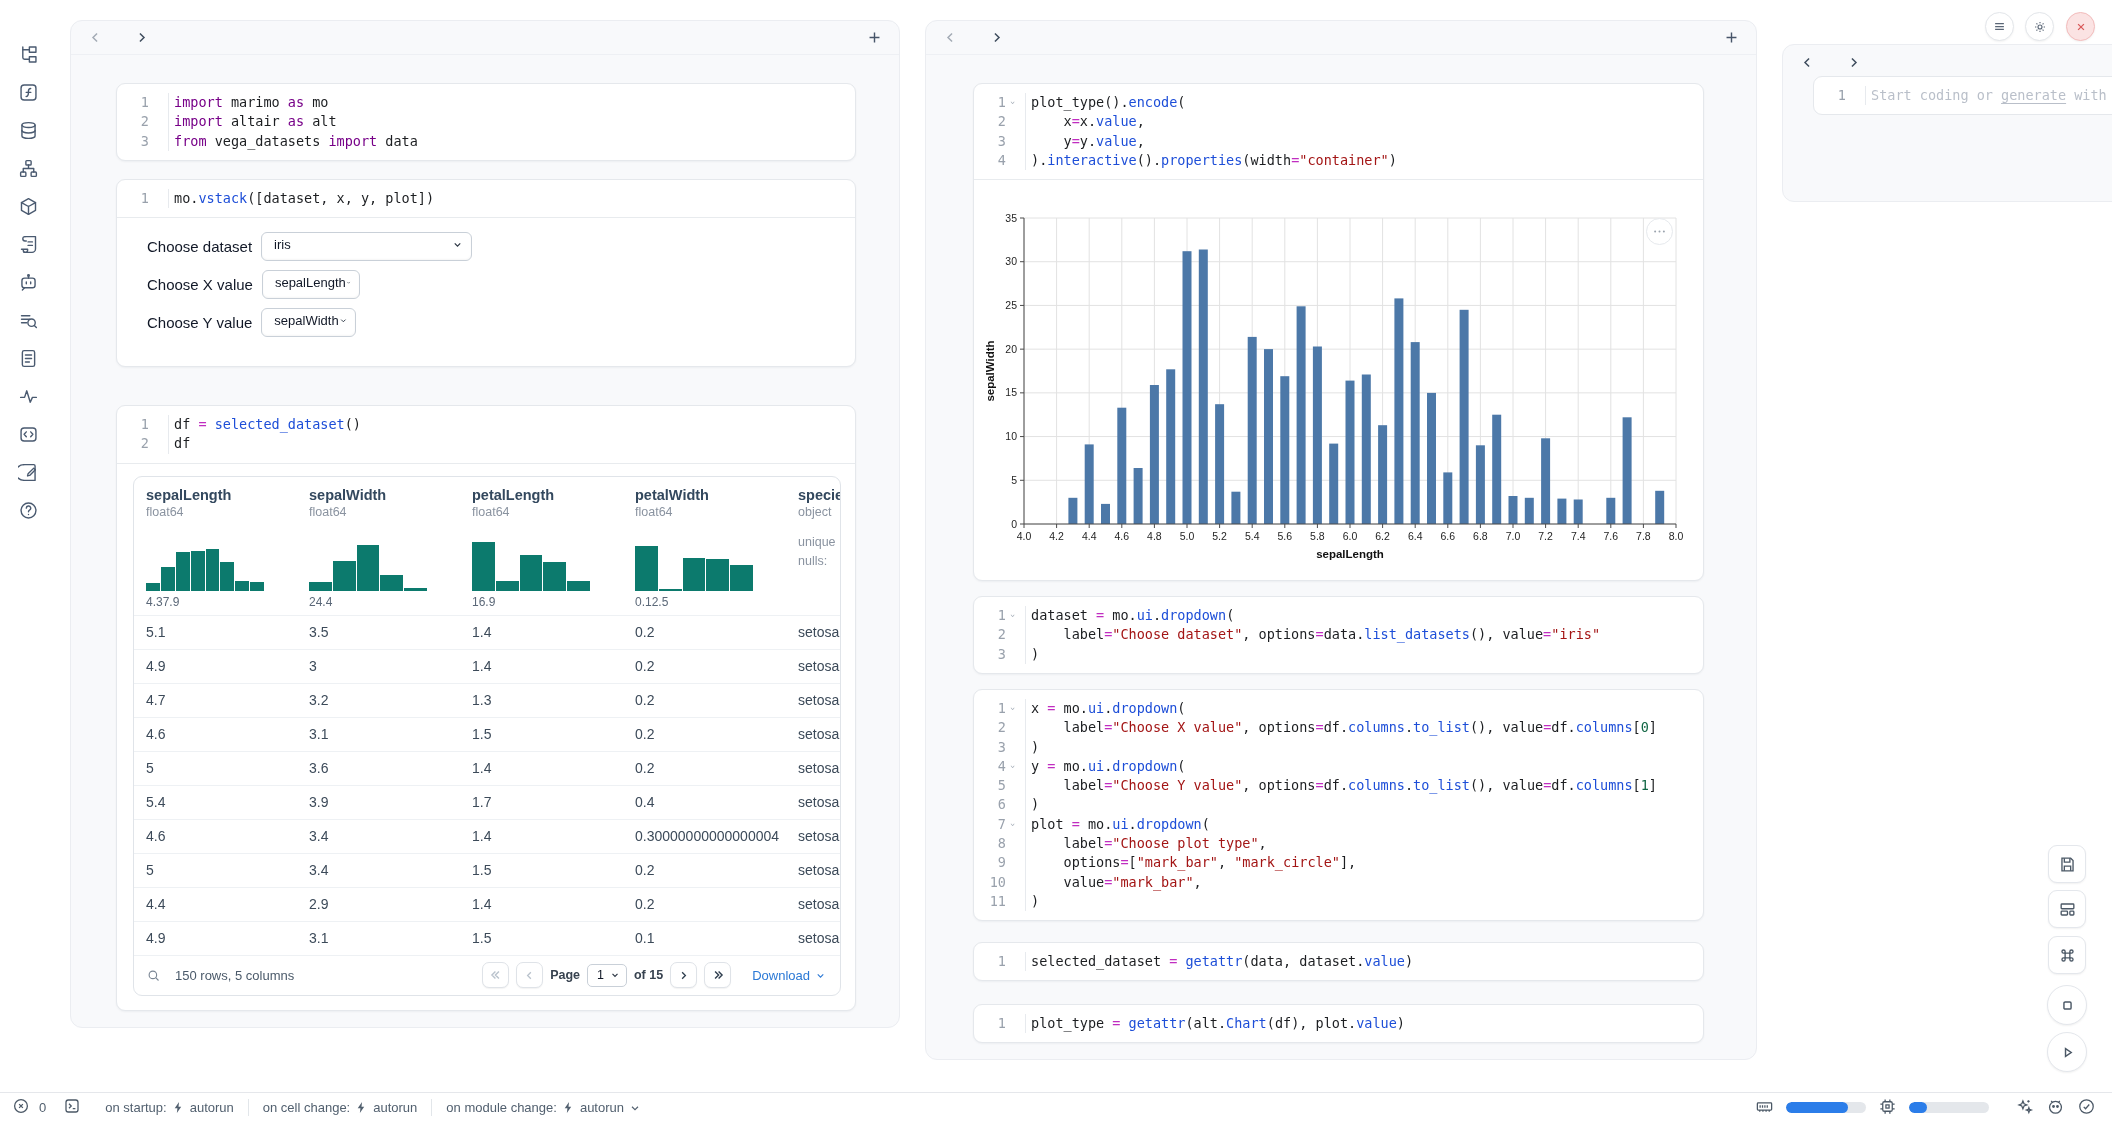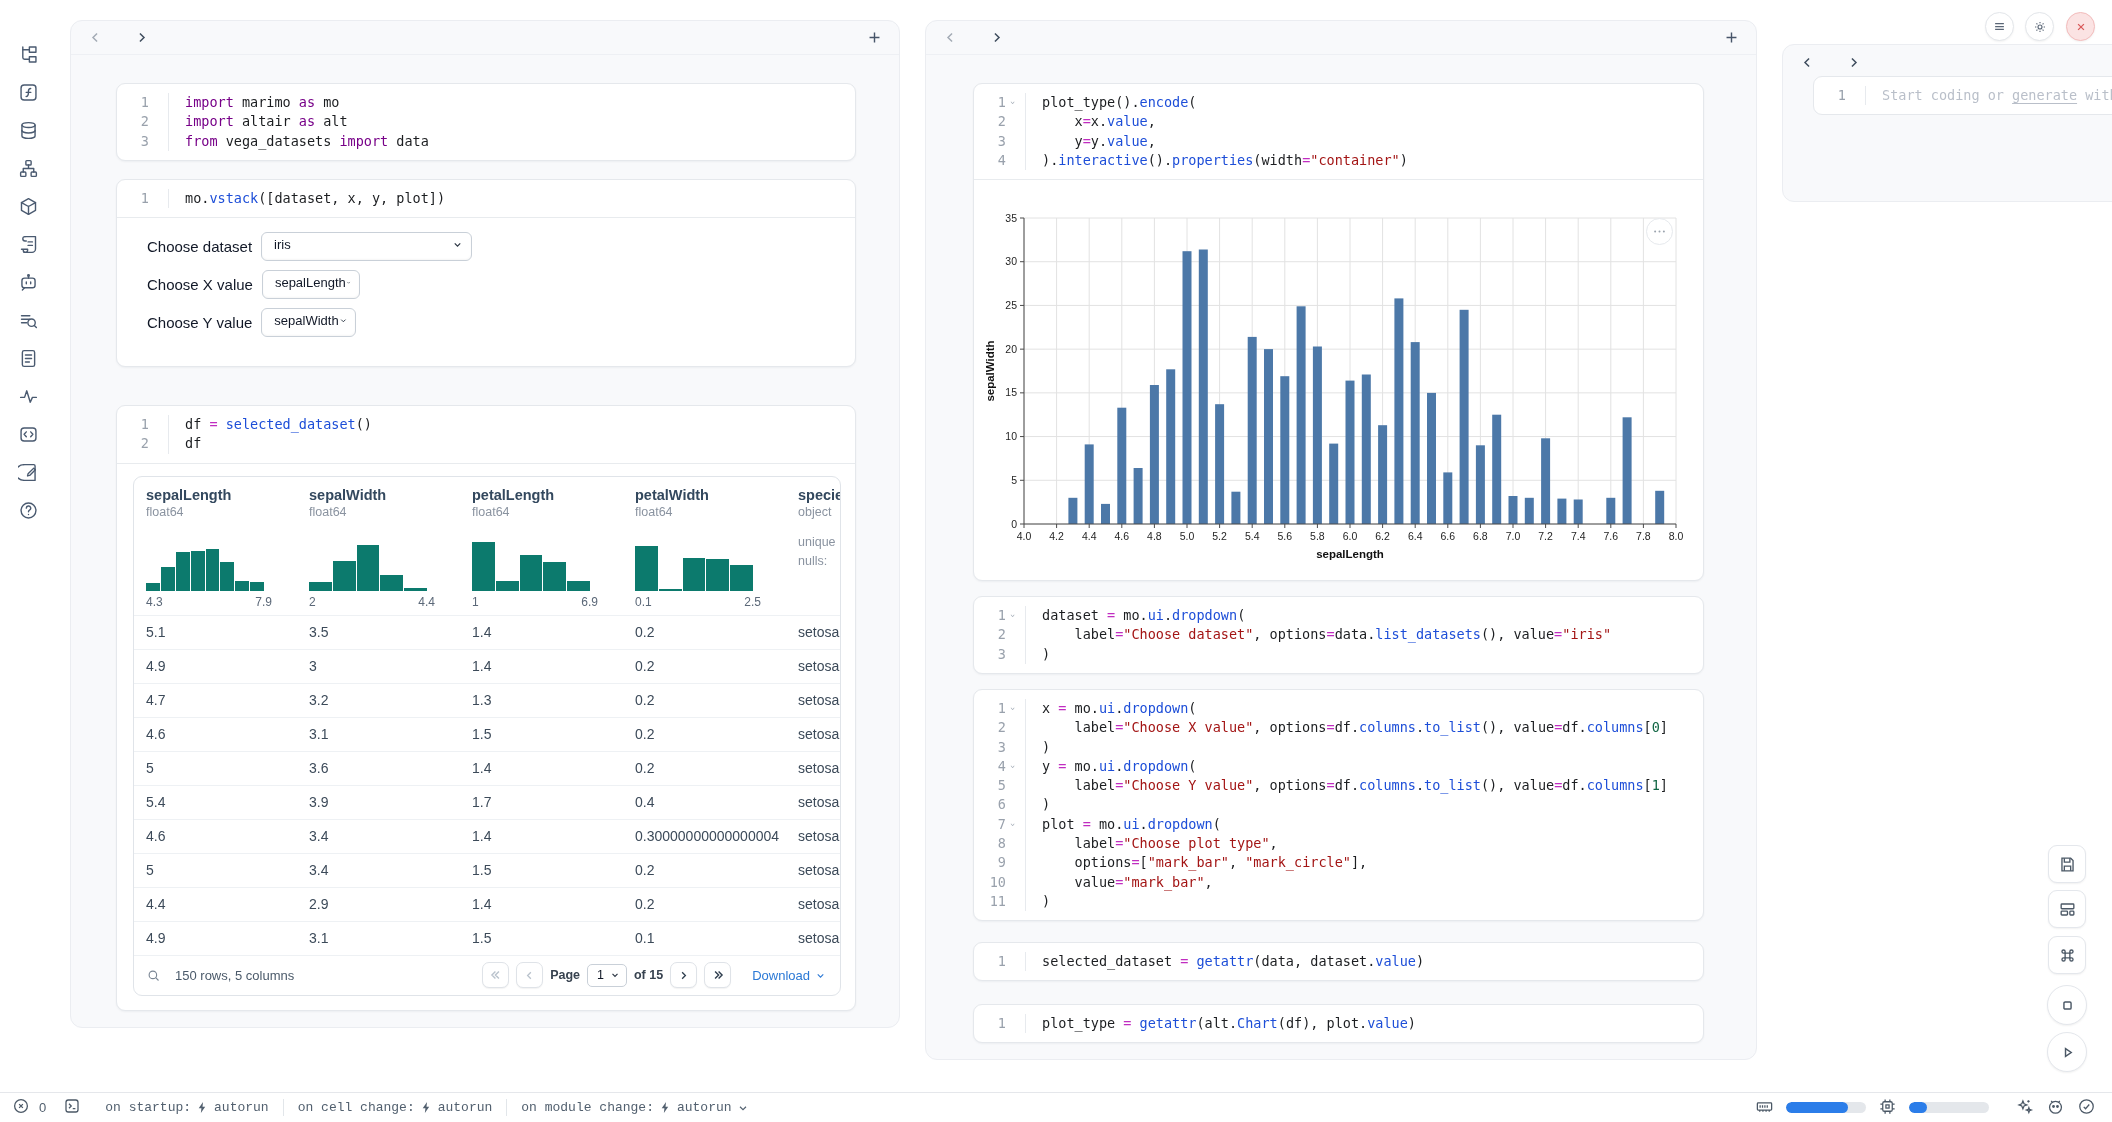--- a/index.html
+++ b/index.html
@@ -12,21 +12,21 @@
   .chev-btn svg { stroke:#3f4d5e; }
   .chev-btn.dim svg { stroke:#a3abb5; }
   .add-btn { margin-left:auto; width:22px; height:22px; display:flex; align-items:center; justify-content:center; }
   .add-btn svg { stroke:#475569; }
   .cell { position:absolute; left:45px; right:43px; background:#fff; border:1px solid #e5e8ec;
     border-radius:9px; box-shadow:0 1px 2px rgba(20,30,50,.05); }
   .code-area { padding:9px 10px 9px 6px; }
   .code-line { display:flex; font-family:"DejaVu Sans Mono", monospace; font-size:13.5px; line-height:19.3px; white-space:pre; }
   .ln { width:26px; text-align:right; color:#99a1ac; flex:none; user-select:none; }
   .fold { width:13px; flex:none; text-align:center; color:#a6aeb8; font-size:9px; line-height:19.3px; }
-  .src-wrap { border-left:1px solid #e7eaee; padding-left:16px; margin-left:6px; flex:1; color:#1c1e21; }
+  .src-wrap { border-left:1px solid #e7eaee; padding-left:5px; margin-left:6px; flex:1; color:#1c1e21; }
   .tok-kw { color:#770088; }
   .tok-fn { color:#1d4ed8; }
   .tok-str { color:#a31515; }
   .tok-num { color:#116644; }
   .tok-op { color:#c02dc0; }
   .divider { border-top:1px solid #e8ebee; }
   
   .dd-rows { padding:16px 0 18px 30px; }
   .dd-row { display:flex; align-items:center; margin-bottom:13px; height:25px; }
   .dd-label { font-size:15px; color:#111827; margin-right:9px; }
@@ -35,21 +35,21 @@
     font-size:13px; color:#111827; box-shadow:inset 0 -1px 2px rgba(0,0,0,.04); cursor:pointer; }
   .select svg { stroke:#2b3543; }
   
   .df-table { margin:12px 14px 14px 16px; border:1px solid #e0e4e9; border-radius:9px; overflow:hidden; background:#fff; }
   .df-grid { display:grid; grid-template-columns:163px 163px 163px 163px 1fr; }
   .df-head-cell { padding:10px 0 6px 12px; overflow:hidden; white-space:nowrap; cursor:pointer; }
   .df-name { font-size:14.5px; font-weight:bold; color:#33485e; }
   .df-type { font-size:12.5px; color:#8a93a0; margin-top:2px; }
   .hist { display:flex; align-items:flex-end; gap:1px; height:58px; width:118px; margin-top:14px; }
   .hist div { background:#0c7a6d; flex:1; }
-  .minmax { display:flex; justify-content:space-between; width:126px; font-size:12px; color:#5b6878; margin-top:4px; }
+  .minmax { display:flex; justify-content:flex-start; width:126px; font-size:12px; color:#5b6878; margin-top:4px; }
   .stats { font-size:12.5px; color:#8a93a0; margin-top:14px; line-height:19px; }
   .df-row { display:grid; grid-template-columns:163px 163px 163px 163px 1fr; border-top:1px solid #eef1f4; }
   .df-cell { height:33px; line-height:33px; padding-left:12px; font-size:14px; color:#3c4a59; overflow:hidden; white-space:nowrap; }
   .df-footer { display:flex; align-items:center; border-top:1px solid #eef1f4; height:40px; padding:0 14px 0 12px; gap:8px; }
   .df-summary { font-size:13px; color:#4b5a6a; margin-left:6px; }
   .pg-btn { width:27px; height:26px; border:1px solid #dfe3e8; border-radius:7px; background:#fff;
     display:flex; align-items:center; justify-content:center; box-shadow:0 1px 1px rgba(0,0,0,.05); cursor:pointer; }
   .pg-btn svg { stroke:#2f3e4e; }
   .pg-btn.dim svg { stroke:#b9c2cc; }
   .pg-text { font-size:12.5px; color:#37424f;font-weight:bold; }
@@ -688,21 +688,21 @@
     <span class="sb-icon"><svg width="18" height="18" viewBox="0 0 24 24" fill="none" stroke-width="1.7">
           <circle cx="12" cy="12" r="8.5"></circle>
           <path d="M9.5 9.5l5 5M14.5 9.5l-5 5"></path>
         </svg></span>
     <span>0</span>
     <span class="sb-icon" style="margin-left:8px;"><svg width="18" height="18" viewBox="0 0 24 24" fill="none" stroke-width="1.7">
           <rect x="4" y="4" width="16" height="16" rx="3"></rect>
           <path d="M8 9l3 3-3 3M13 15.5h3.5"></path>
         </svg></span>
   </div>
-  <div id="sb-segments" style="display:flex; align-items:center; margin-left:10px;font-family:Liberation Mono, monospace;">
+  <div id="sb-segments" style="display:flex; align-items:center; margin-left:10px;">
       <span class="sb-seg">
         <span>on startup:</span>
         <span style="display:flex;">
           <svg width="13" height="13" viewBox="0 0 24 24" fill="#52606f" stroke="none">
             <path d="M13 2L5 13.5h5L9 22l8-11.5h-5z"></path>
           </svg>
         </span>
         <span>autorun</span>
       </span>
       <span class="sb-div"></span>

